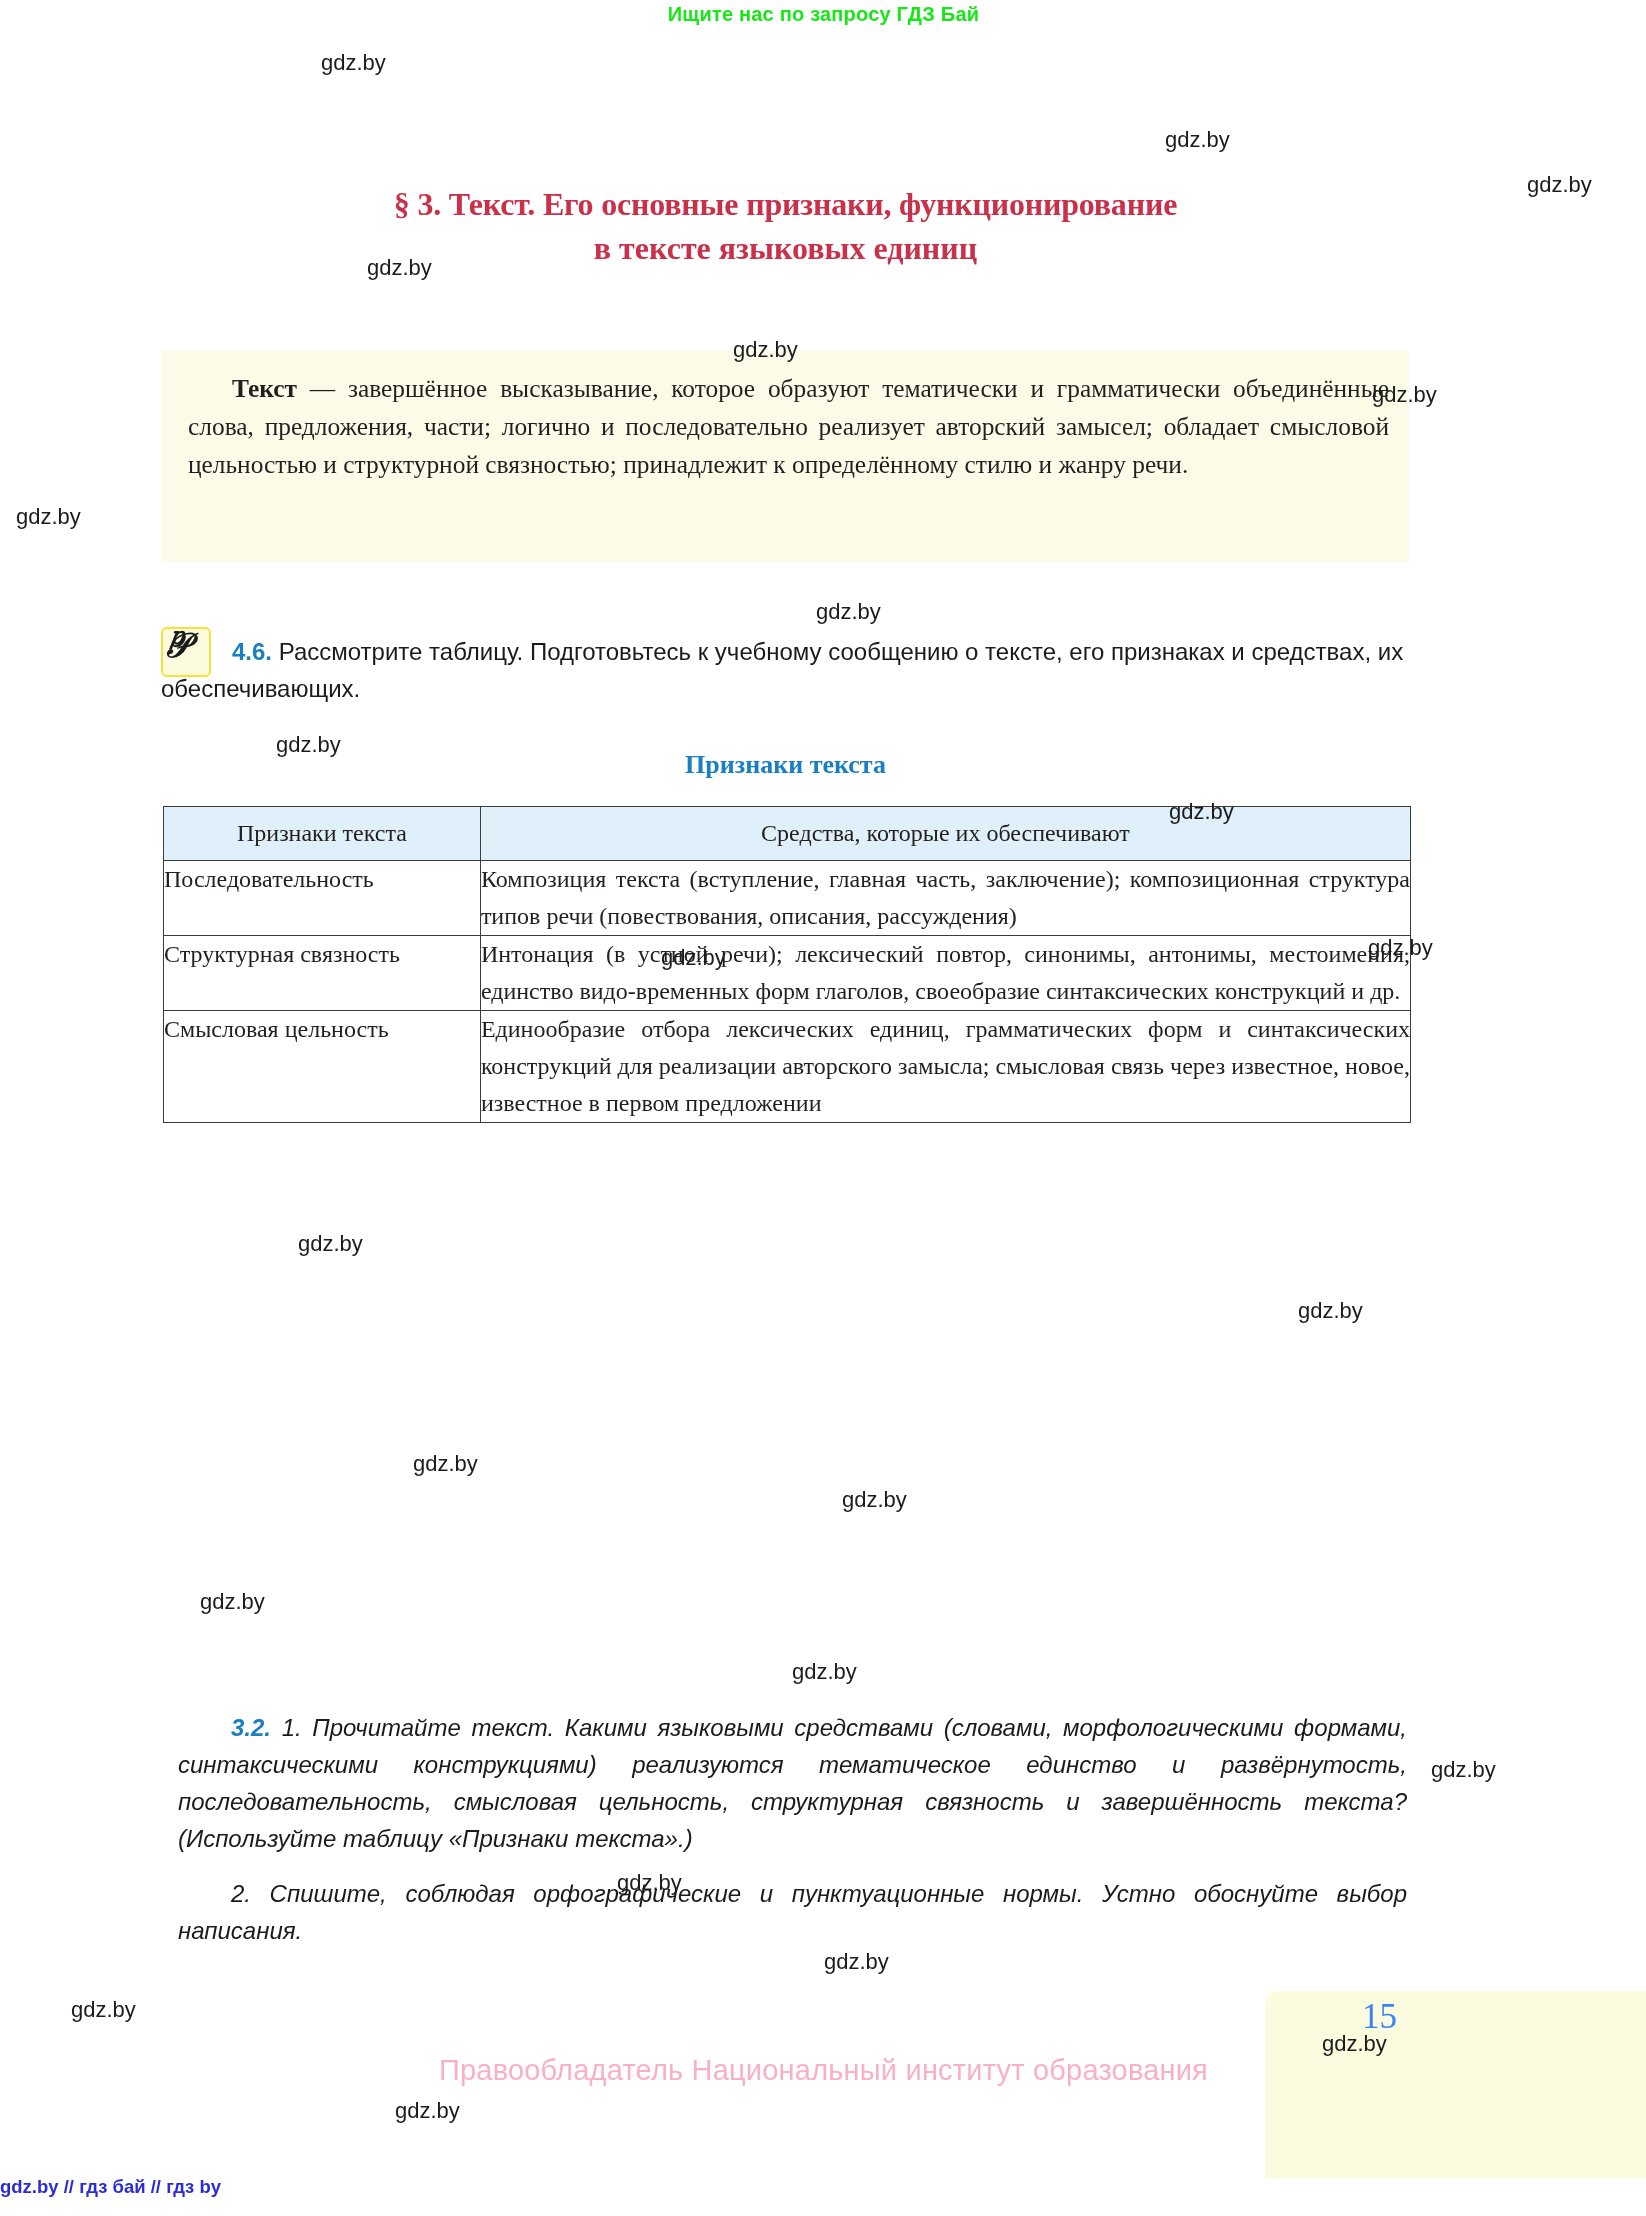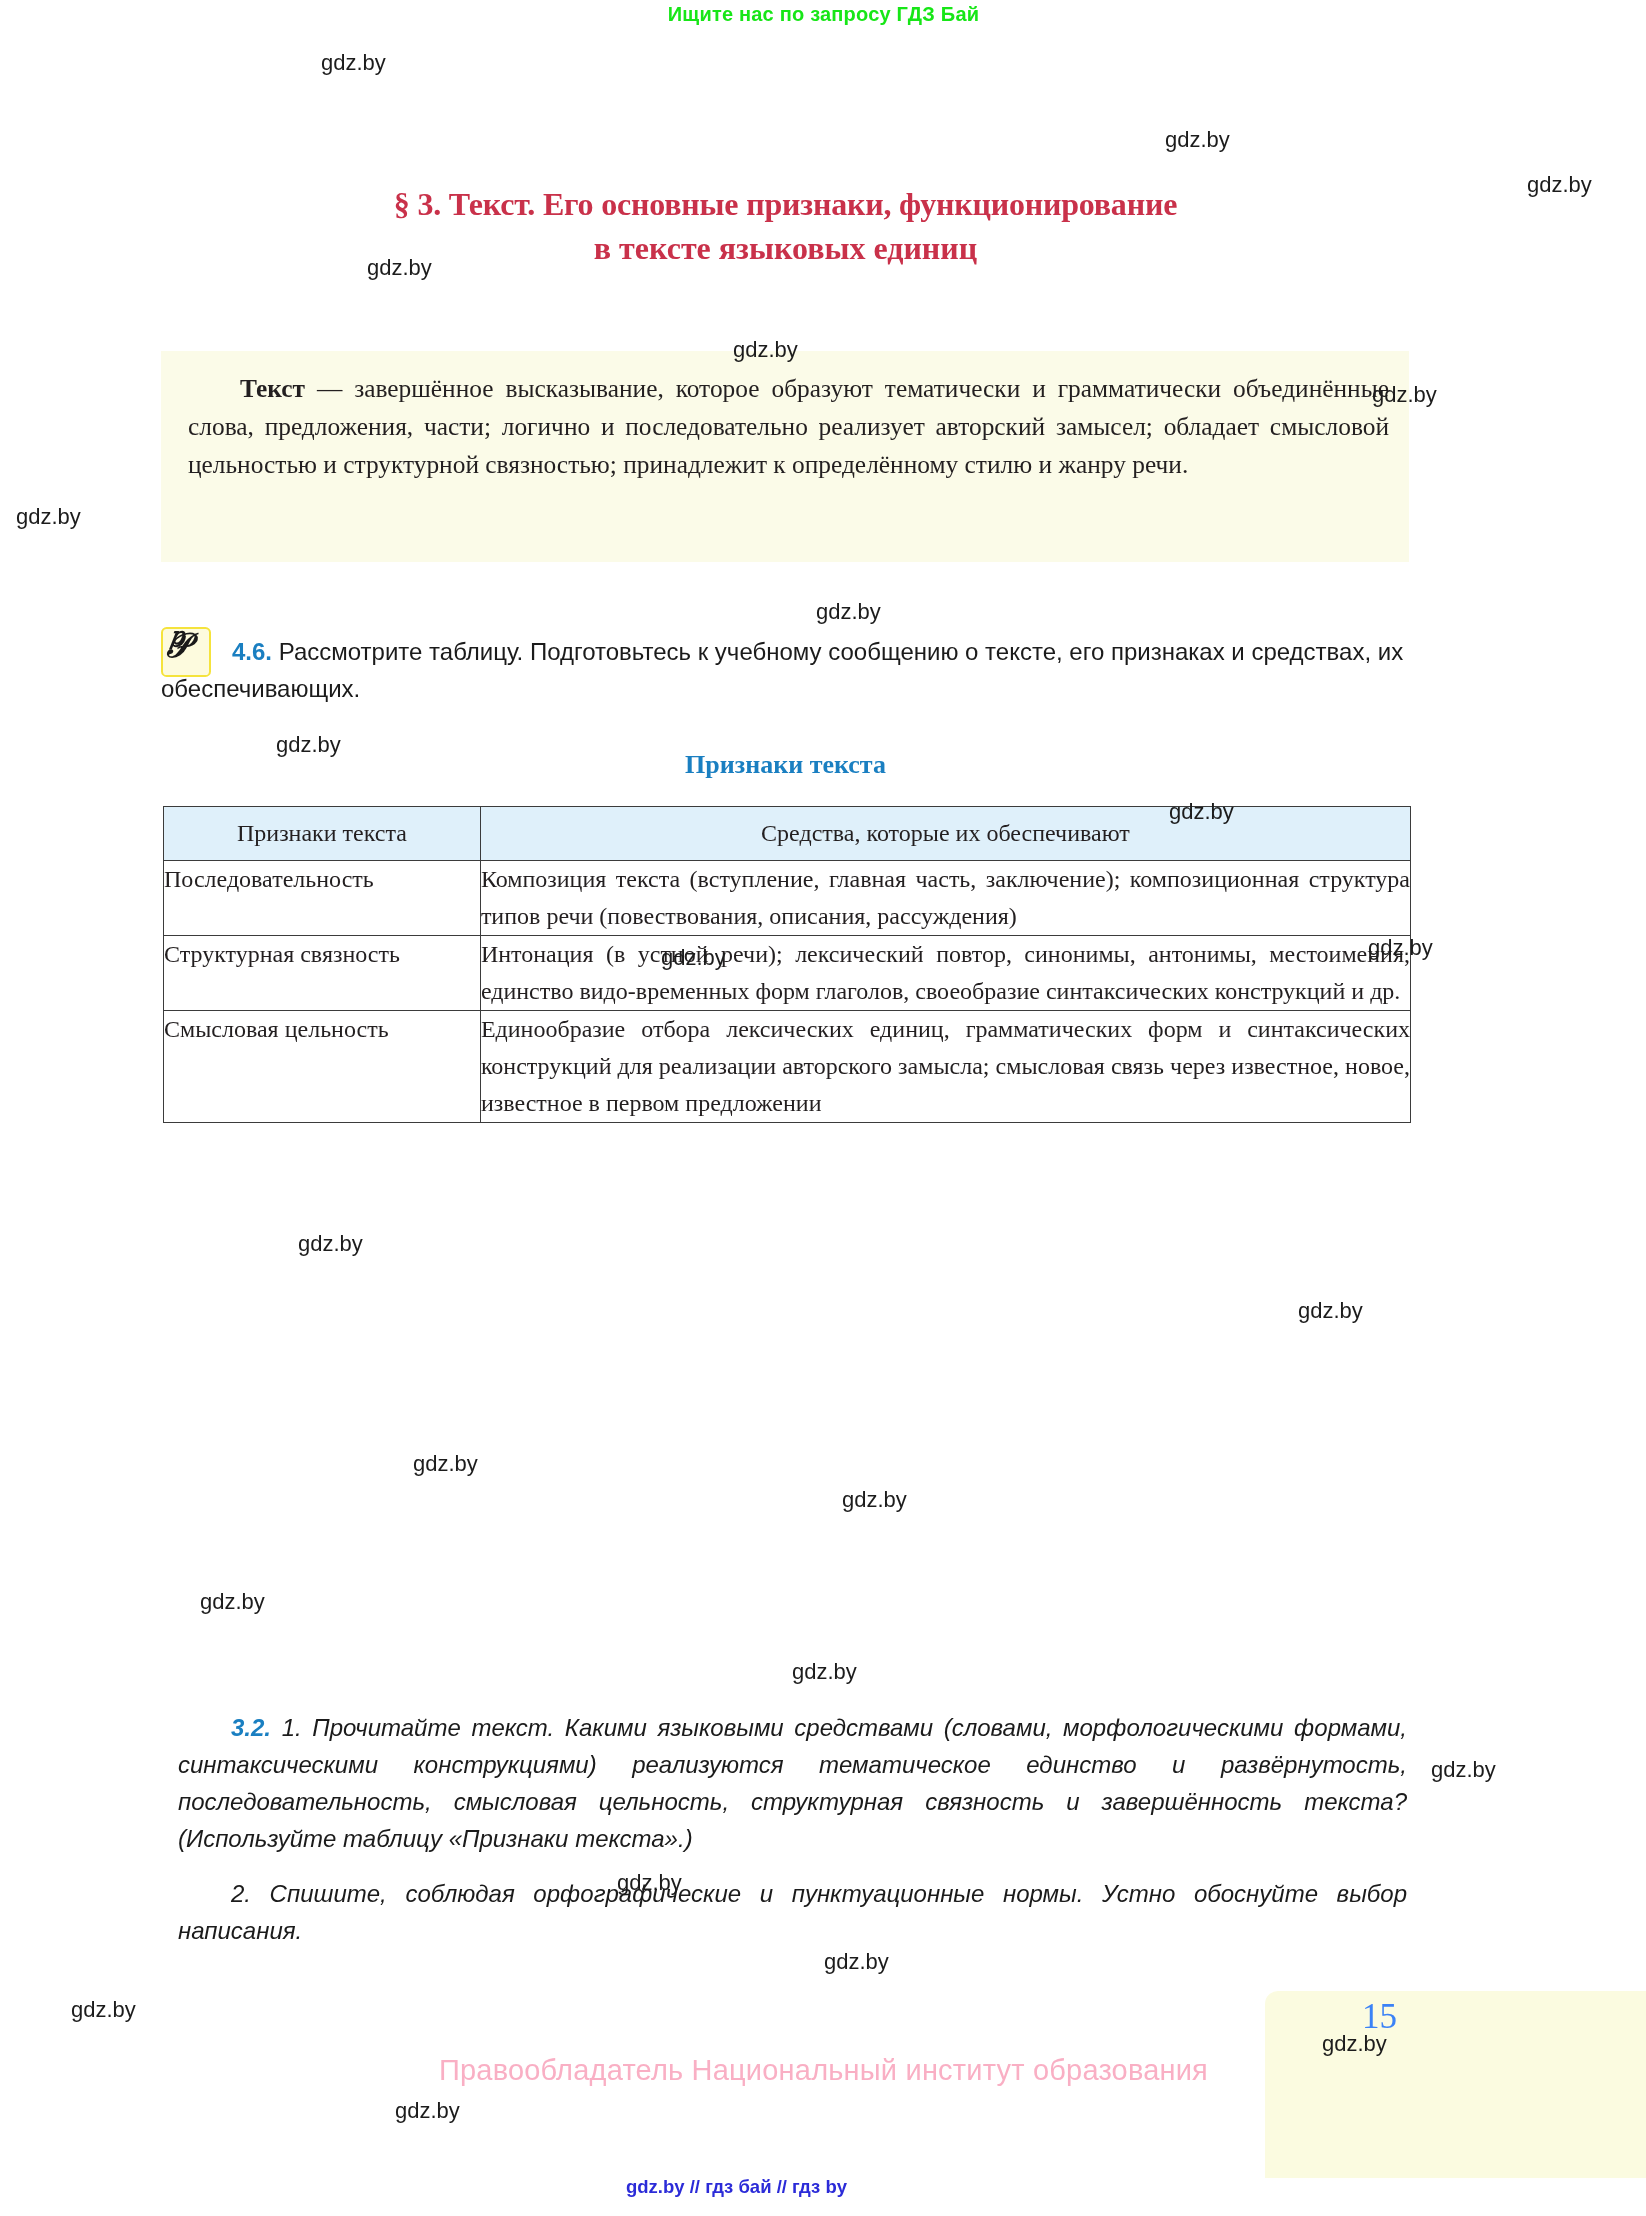--- a/index.html
+++ b/index.html
@@ -68,21 +68,21 @@
     width: 1201px;
     font-family: "Liberation Serif", "DejaVu Serif", serif;
     font-size: 25.4px;
     line-height: 38px;
     text-align: justify;
     text-justify: inter-word;
     color: #231f20;
     text-indent: 44px;
     hyphens: manual;
   }
-  .definition-text b { font-weight: 700; margin-left: 8px; }
+  .definition-text b { font-weight: 700; }
 
   
   .ex31-icon {
     position: absolute;
     left: 161px;
     top: 627px;
     width: 50px;
     height: 50px;
     background: #fdfbde;
     border: 2.4px solid #f5e33c;
@@ -221,21 +221,21 @@
     color: #f9afc4;
     letter-spacing: 0.2px;
   }
 
   
   .bottom-links {
     position: absolute;
     left: 0;
     top: 2176px;
     width: 1473px;
-    text-align: center;
+    text-align: left;
     font-family: "Liberation Sans", sans-serif;
     font-size: 18.5px;
     font-weight: 700;
     color: #2b2bd8;
   }
   .bottom-links .sep { color: #2b2bd8; }
 
   
   .wm {
     position: absolute;

